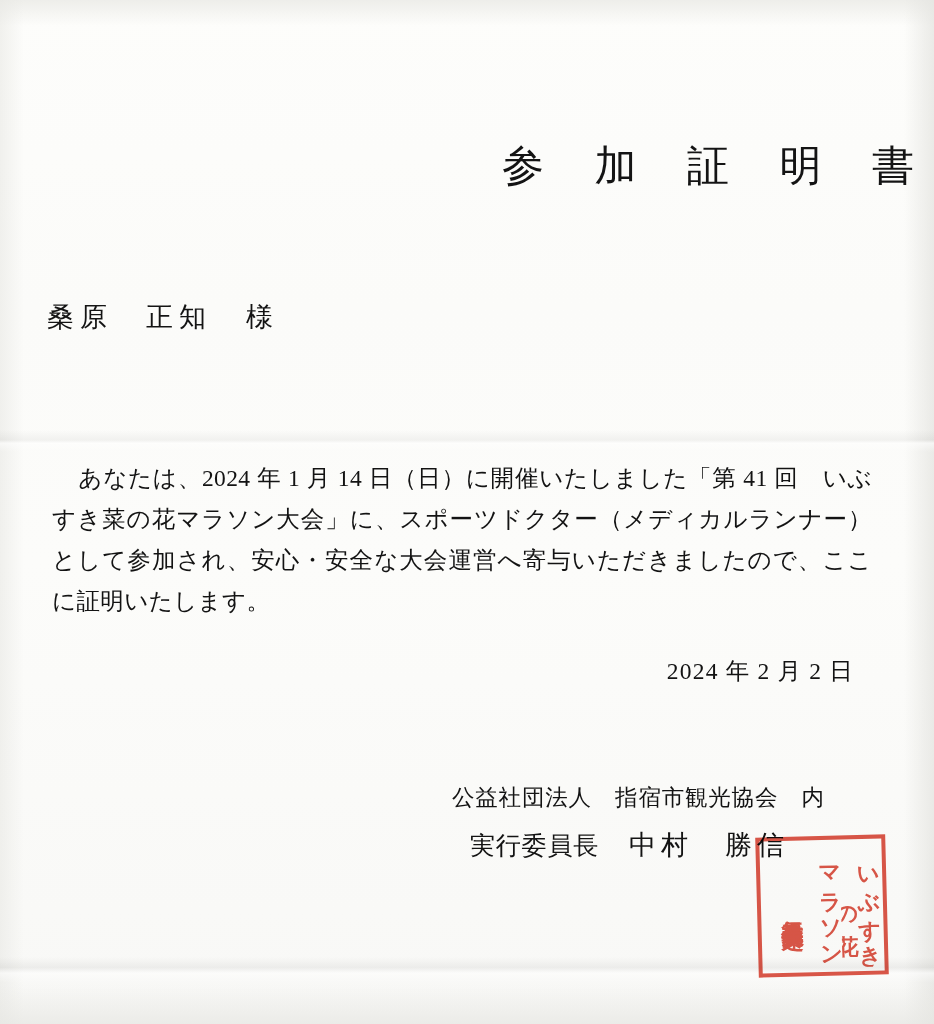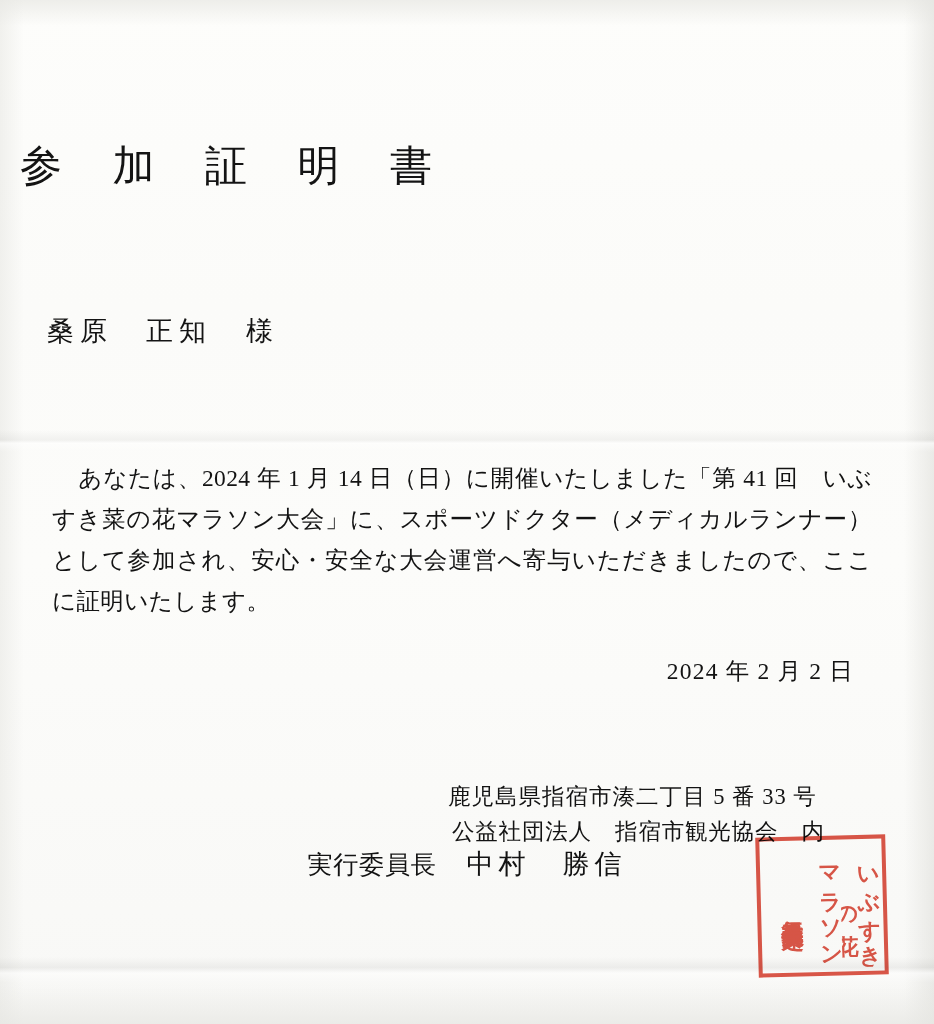--- a/index.html
+++ b/index.html
@@ -70,33 +70,33 @@
     background: linear-gradient(0deg, rgba(230,230,226,0.7), rgba(255,255,255,0));
     pointer-events: none;
   }
 
   
   .doc-title {
     position: absolute;
     top: 138px;
     left: 0;
     width: 934px;
-    text-align: left;
+    text-align: right;
     font-size: 42px;
     letter-spacing: 20px;
     text-indent: 20px;
     font-weight: 400;
     color: #141414;
     font-family: "Liberation Serif", "DejaVu Serif", serif;
   }
 
   
   .addressee {
     position: absolute;
-    top: 313px;
+    top: 299px;
     left: 47px;
     font-size: 27px;
     letter-spacing: 2px;
     color: #141414;
   }
   .addressee .name {
     letter-spacing: 6px;
   }
   .addressee .honorific {
     margin-left: 34px;
@@ -161,22 +161,22 @@
   .issuer .org-main {
     font-size: 27px;
     letter-spacing: 0.6px;
     padding-left: 340px;
     line-height: 46px;
     font-weight: 400;
   }
   .issuer .chair {
     font-size: 25px;
     letter-spacing: 0.8px;
-    line-height: 29px;
-    text-align: center;
+    padding-left: 470px;
+    line-height: 58px;
   }
   .issuer .chair .chair-name {
     margin-left: 30px;
     letter-spacing: 5px;
     font-size: 27px;
   }
 
   
   .seal {
     position: absolute;
@@ -225,21 +225,20 @@
     <span class="name">桑原　正知</span><span class="honorific">様</span>
   </div>
 
   <div class="body-text">
     <span class="indent"></span><span>あなたは、2024 年 1 月 14 日（日）に開催いたしました「第 41 回　いぶすき菜の花マラソン大会」に、スポーツドクター（メディカルランナー）として参加され、安心・安全な大会運営へ寄与いただきましたので、ここに証明いたします。</span>
   </div>
 
   <div class="doc-date">2024 年 2 月 2 日</div>
 
   <div class="issuer">
-    <span class="line addr">鹿児島県指宿市湊二丁目 5 番 33 号</span>
     <span class="line org-sub">公益社団法人　指宿市観光協会　内</span>
     <span class="line chair"><span>実行委員長</span><span class="chair-name">中村　勝信</span></span>
   </div>
 
   <div class="seal">
     <span class="seal-col">いぶすき菜の花</span>
     <span class="seal-col">マラソン大会実</span>
     <span class="seal-col">行委員会委員長之印</span>
   </div>
 

